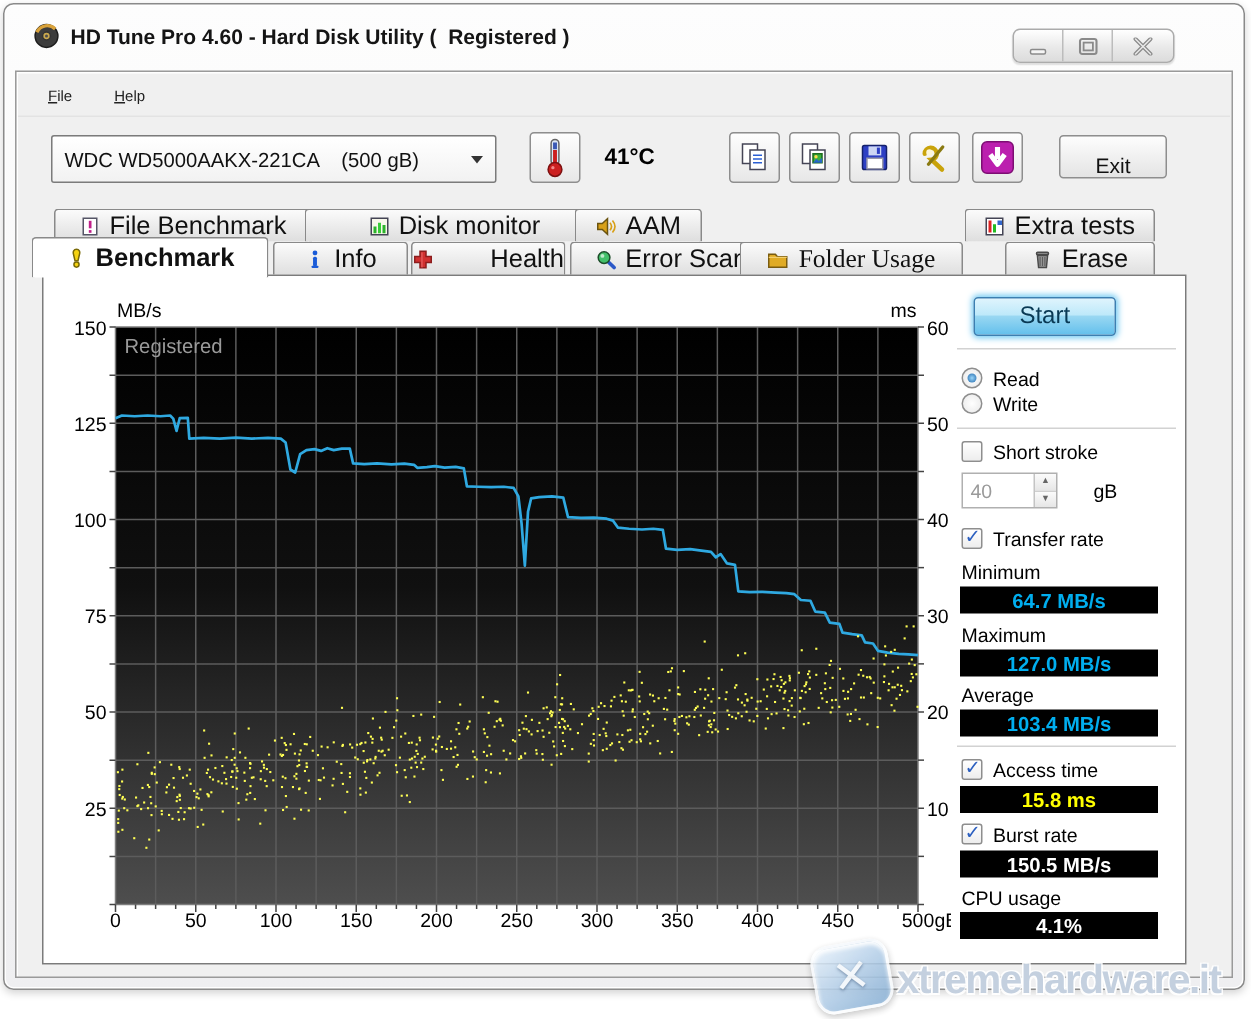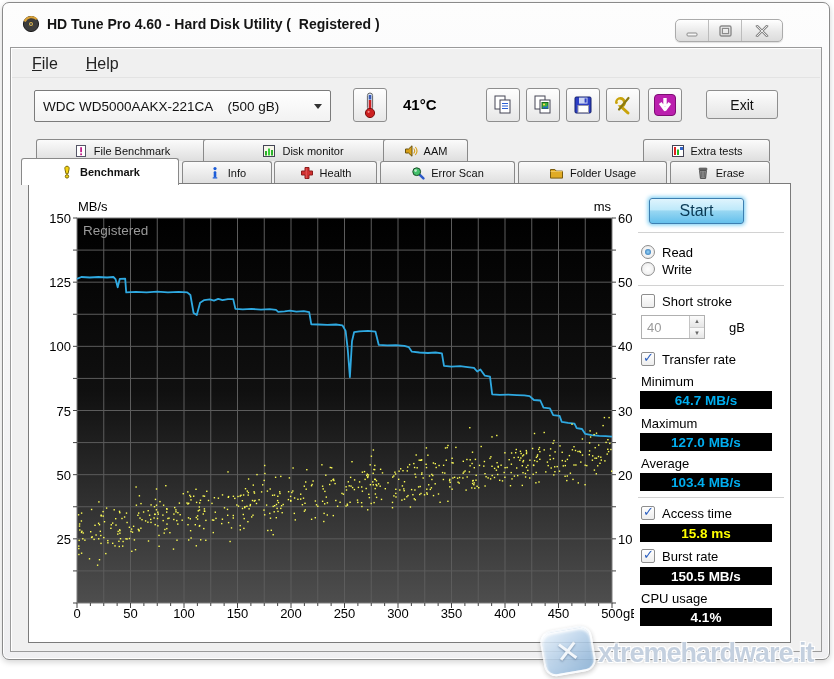--- a/index.html
+++ b/index.html
@@ -14,36 +14,36 @@
   .title-text{position:absolute;left:44px;top:13px;font-size:14px;color:#151515;white-space:pre;font-weight:bold;}
   .win-controls{position:absolute;right:46px;top:16px;height:23px;display:flex;
     border:1px solid #ababab;border-radius:5px;overflow:hidden;
     background:linear-gradient(#ffffff,#e9e9e9 55%,#dcdcdc);box-shadow:0 1px 1px rgba(0,0,0,.12);}
   .win-btn{width:33px;height:100%;display:flex;align-items:center;justify-content:center;border-right:1px solid #bcbcbc;}
   .win-btn:last-child{border-right:none;width:40px;}
   
   .client{position:absolute;left:7px;top:44px;width:812px;height:605px;background:#f0f0f0;
     border:1px solid #9a9a9a;box-shadow:inset 1px 1px 0 #ffffff;}
   .menubar{position:absolute;left:1px;top:3px;right:1px;height:27px;display:flex;align-items:center;
-    padding-left:20px;gap:28px;font-size:16px;color:#222;border-bottom:1px solid #e3e3e3;}
+    padding-left:20px;gap:28px;font-size:10px;color:#222;border-bottom:1px solid #e3e3e3;}
   .menu-item{cursor:default;}
   
   .combo{position:absolute;left:23px;top:42px;width:297px;height:25px;background:linear-gradient(#ffffff,#f2f2f2);
     border:1px solid #7b7b7b;border-radius:2px;font-size:13.5px;color:#111;display:flex;align-items:center;padding:15px 8px;}
   .combo-text{white-space:pre;flex:1;}
   .combo-arrow{width:0;height:0;border-left:4px solid transparent;border-right:4px solid transparent;border-top:5px solid #333;}
   .tool-btn{position:absolute;top:40px;width:34px;height:34px;background:linear-gradient(#fefefe,#e7e7e7);
     border:1px solid #8e8e8e;border-radius:3px;display:flex;align-items:center;justify-content:center;}
   .temp-label{position:absolute;left:392px;top:48px;font-size:15px;font-weight:bold;color:#000;}
   .exit-btn{position:absolute;left:695px;top:42px;width:72px;height:29px;background:linear-gradient(#fdfdfd,#e4e4e4);
     border:1px solid #8e8e8e;border-radius:3px;font-size:14px;color:#111;
-    display:flex;align-items:center;justify-content:center;}
+    display:flex;align-items:flex-end;justify-content:center;}
   
   .tab{position:absolute;display:flex;align-items:center;justify-content:center;gap:6px;
-    font-size:11px;color:#111;background:linear-gradient(#fbfbfb,#dedede);
+    font-size:17px;color:#111;background:linear-gradient(#fbfbfb,#dedede);
     border:1px solid #898989;border-bottom:none;border-radius:3px 3px 0 0;}
   .tab-row1{top:91px;height:22px;}
   .tab-row2{top:113px;height:23px;}
   .tab.active{top:110px;height:27px;background:#ffffff;z-index:5;font-weight:bold;}
   .tab svg{flex:none;}
   
   .panel{position:absolute;left:17px;top:135px;width:763px;height:460px;background:#ffffff;
     border:1px solid #7b7b7b;z-index:2;}
   
   .rightcol{position:absolute;left:605px;top:0;width:156px;height:458px;font-size:13px;color:#000;}
@@ -226,36 +226,36 @@
       <span>Benchmark</span>
     </div>
     <div class="tab tab-row2" style="left:171px;width:90px;">
       <svg width="14" height="14" viewBox="0 0 14 14">
         <circle cx="7" cy="2.6" r="1.6" fill="#1b5cd8"></circle>
         <rect x="5.7" y="5.2" width="2.6" height="6.4" rx="1" fill="#1b5cd8"></rect>
         <rect x="4.6" y="11.2" width="4.8" height="1.4" rx="0.7" fill="#1b5cd8"></rect>
       </svg>
       <span>Info</span>
     </div>
-    <div class="tab tab-row2" style="left:263px;width:103px;">
+    <div class="tab tab-row2" style="left:263px;width:103px;justify-content:space-between;">
       <svg width="14" height="14" viewBox="0 0 14 14">
         <path d="M5 1.5 h4 v3.5 h3.5 v4 H9 v3.5 H5 V9 H1.5 V5 H5 Z" fill="#d13030" stroke="#8c1d1d"></path>
         <path d="M5.8 2.3 h1 v10 h-1 Z" fill="#e96a6a" opacity="0.7"></path>
       </svg>
       <span>Health</span>
     </div>
     <div class="tab tab-row2" style="left:369px;width:135px;">
       <svg width="14" height="14" viewBox="0 0 14 14">
         <line x1="8.6" y1="8.6" x2="12.4" y2="12.4" stroke="#2b58c8" stroke-width="2.4" stroke-linecap="round"></line>
         <circle cx="5.7" cy="5.7" r="3.9" fill="#43c06a" stroke="#1d4d2a"></circle>
         <circle cx="4.6" cy="4.6" r="1.3" fill="#bfe9cb"></circle>
       </svg>
       <span>Error Scan</span>
     </div>
-    <div class="tab tab-row2" style="left:507px;width:149px;">
+    <div class="tab tab-row2" style="left:482px;width:149px;font-family:Liberation Serif, serif;">
       <svg width="15" height="14" viewBox="0 0 15 14">
         <path d="M1.5 3.5 h4.4 l1.4 1.6 h6.2 v7 H1.5 Z" fill="#e0ab25" stroke="#7a5c10"></path>
         <path d="M1.5 6 h12 v-0.8 h-12 Z" fill="#f3cf6e"></path>
       </svg>
       <span>Folder Usage</span>
     </div>
     <div class="tab tab-row2" style="left:659px;width:100px;">
       <svg width="14" height="14" viewBox="0 0 14 14">
         <rect x="3" y="2.2" width="8" height="1.6" rx="0.8" fill="#8a8a8a" stroke="#4a4a4a"></rect>
         <path d="M3.6 4.4 h6.8 l-0.8 8 h-5.2 Z" fill="#9a9a9a" stroke="#4a4a4a"></path>

